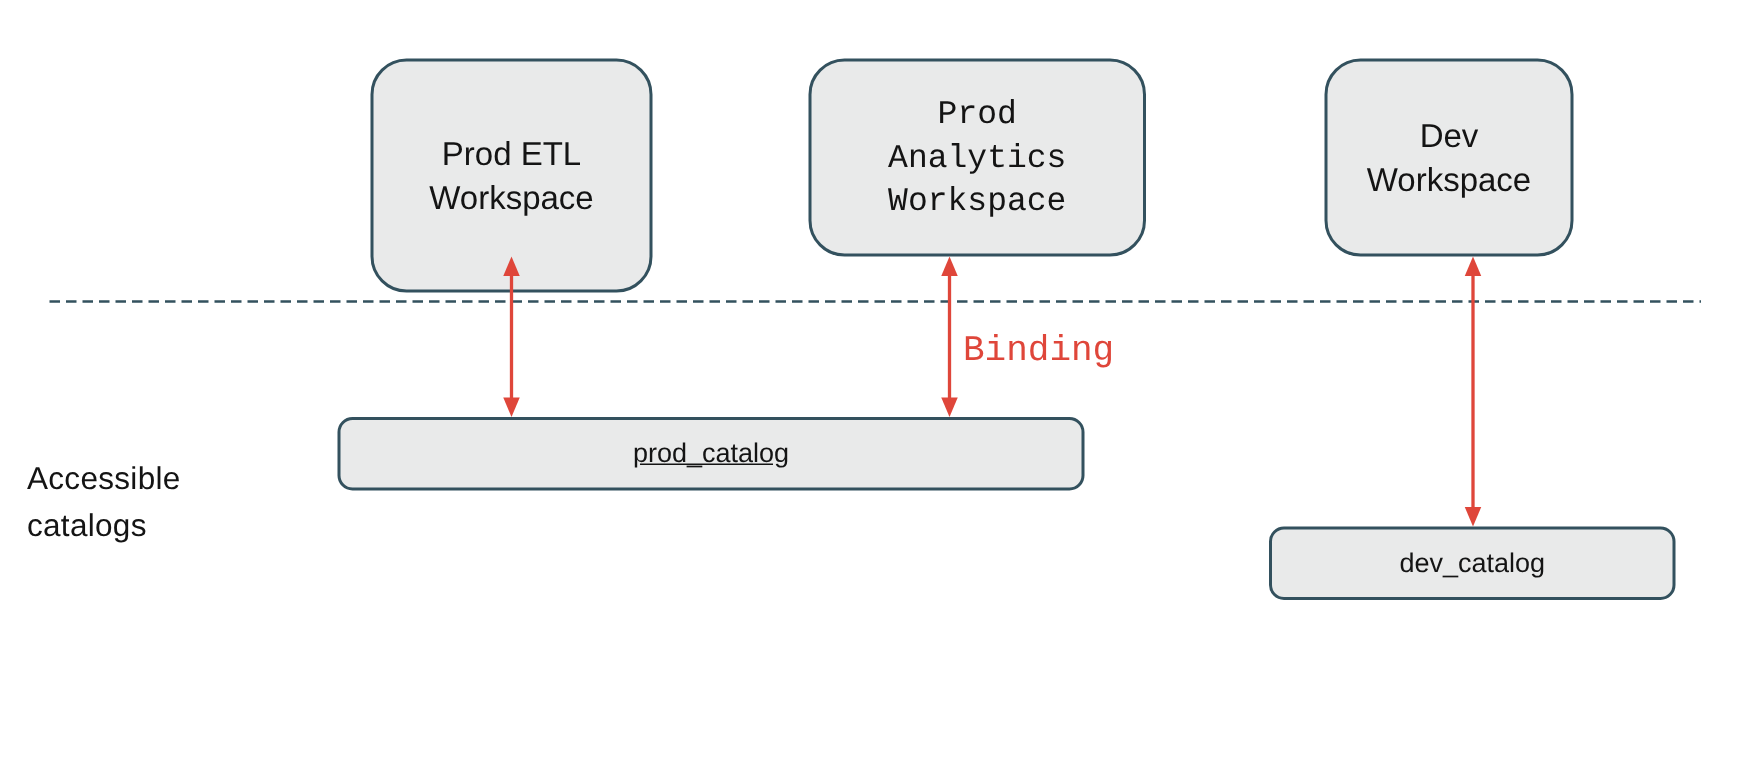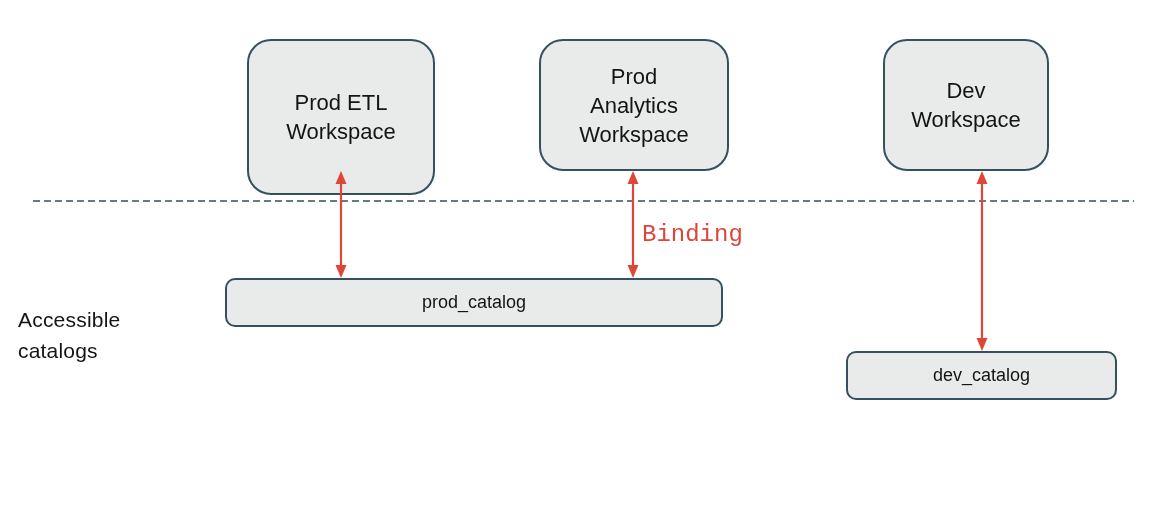--- a/index.html
+++ b/index.html
@@ -87,32 +87,32 @@
 
 
   <div class="row-label" style="left:18px; top:304px;">Accessible
 catalogs</div>
 
   <div class="wbox" style="left:247px; top:39px; width:188px; height:156px;">
     <span class="wbox-label">Prod ETL
 Workspace</span>
   </div>
 
-  <div class="wbox" style="left:539px; top:39px; width:190px; height:132px;">
+  <div class="wbox" style="left:539px; top:39px; width:225px; height:132px;font-family:Liberation Mono, monospace;">
     <span class="wbox-label">Prod
 Analytics
 Workspace</span>
   </div>
 
   <div class="wbox" style="left:883px; top:39px; width:166px; height:132px;">
     <span class="wbox-label">Dev
 Workspace</span>
   </div>
 
-  <div class="cbox" style="left:225px; top:278px; width:498px; height:49px;">
+  <div class="cbox" style="left:225px; top:278px; width:498px; height:49px;text-decoration:underline;">
     <span class="cbox-label">prod_catalog</span>
   </div>
 
   <div class="cbox" style="left:846px; top:351px; width:271px; height:49px;">
     <span class="cbox-label">dev_catalog</span>
   </div>
 
   <div class="binding-label" style="left:642px; top:221px;">Binding</div>
 
   <svg class="overlay" width="1164" height="522" viewBox="0 0 1164 522">

